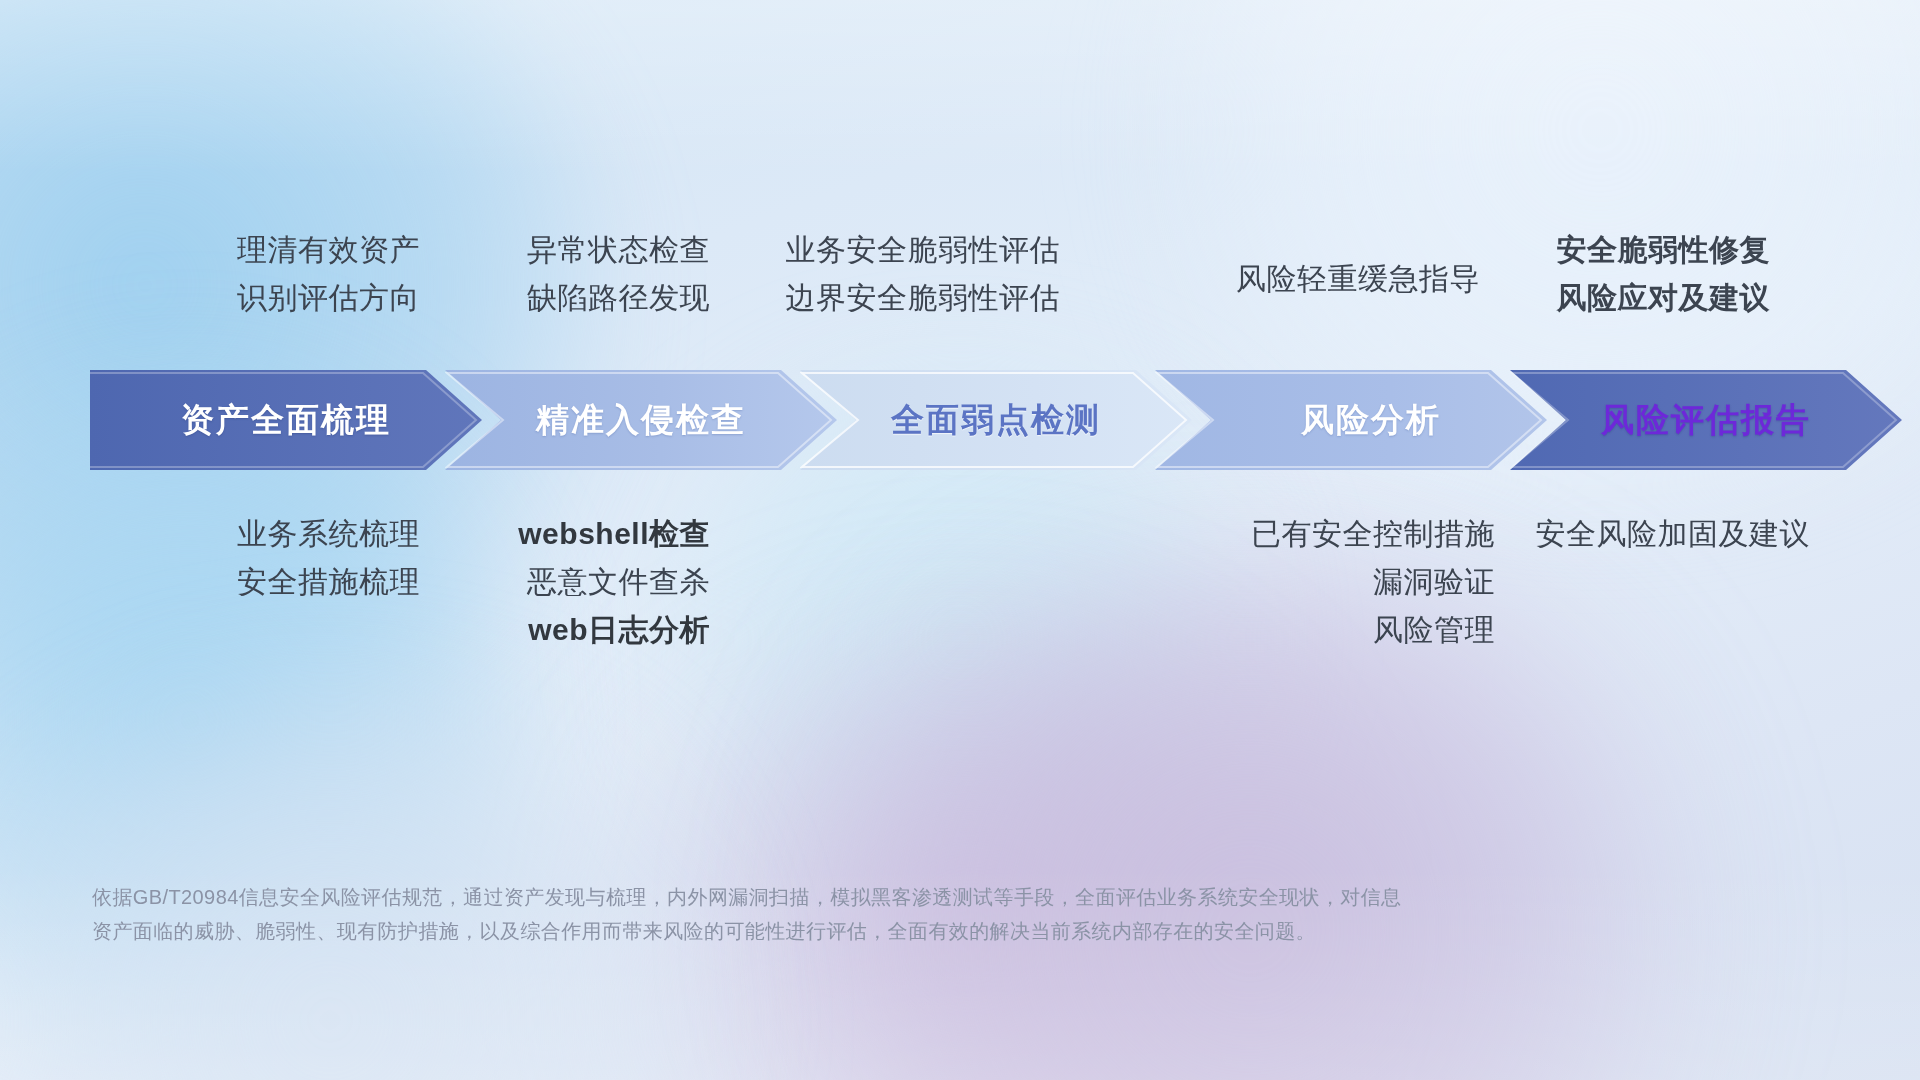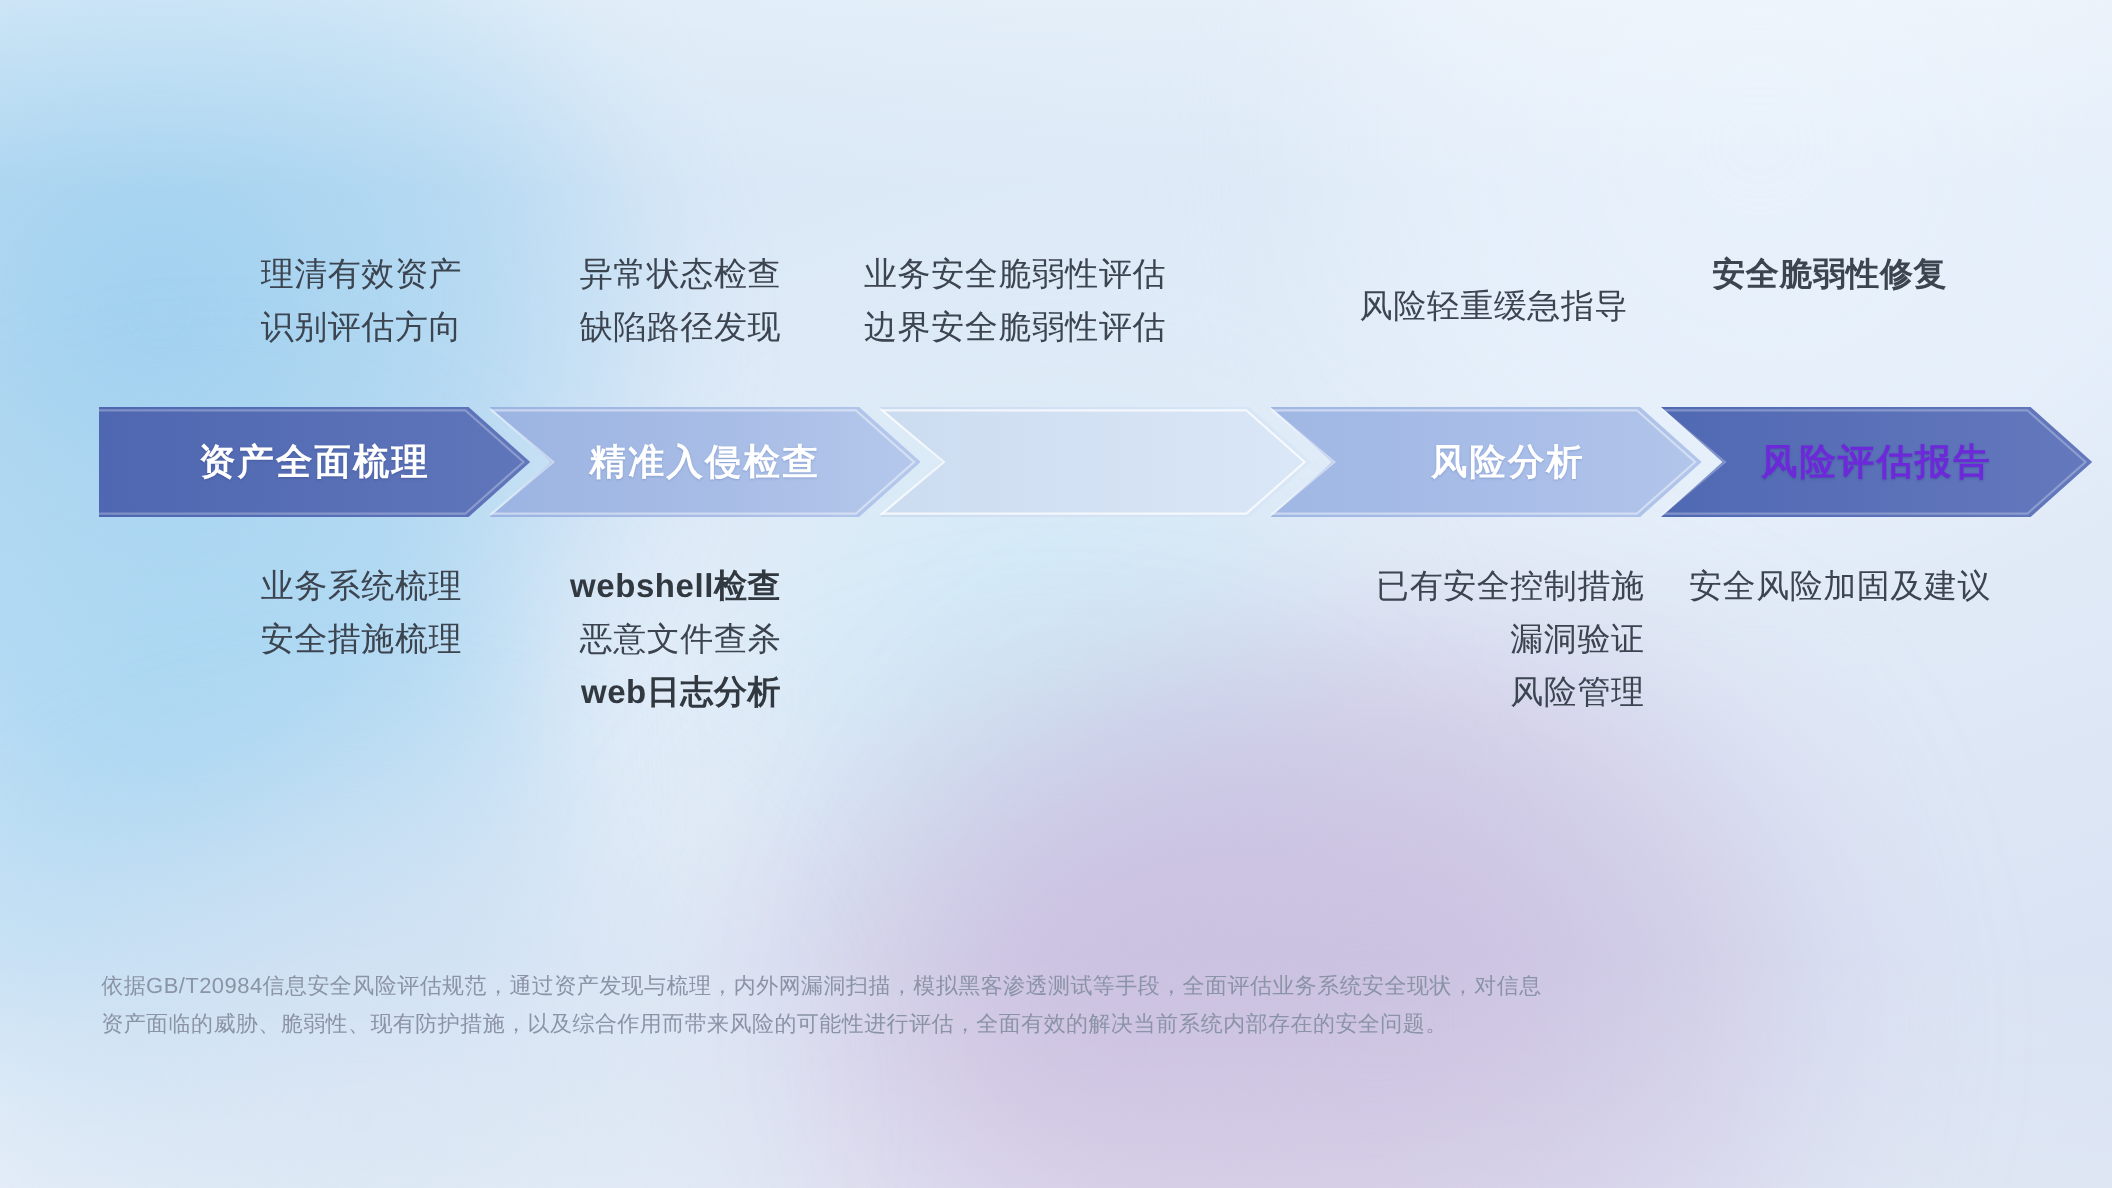--- a/index.html
+++ b/index.html
@@ -108,20 +108,21 @@
     <span class="ln">业务安全脆弱性评估</span>
     <span class="ln">边界安全脆弱性评估</span>
   </div>
 
   <div class="col-text" style="left:1080px;top:255px;width:400px;">
     <span class="ln">风险轻重缓急指导</span>
   </div>
 
   <div class="col-text" style="left:1370px;top:226px;width:400px;font-weight:bold;">
     <span class="ln">安全脆弱性修复</span>
+    <span class="ln">风险应对及建议</span>
   </div>
 
   <div id="banner">
 
     <div class="chev" style="left:0px;width:392px;">
       <div class="shape">
         <svg viewBox="0 0 392 100" preserveAspectRatio="none">
           <defs>
             <linearGradient id="g1" x1="0" y1="0" x2="1" y2="0">
               <stop offset="0%" stop-color="#4e67b0"></stop>
@@ -159,20 +160,21 @@
             <linearGradient id="g3" x1="0" y1="0" x2="1" y2="0">
               <stop offset="0%" stop-color="#ccdcf0"></stop>
               <stop offset="60%" stop-color="#d4e2f4"></stop>
               <stop offset="100%" stop-color="#dae7f7"></stop>
             </linearGradient>
           </defs>
           <path d="M0,0 L336,0 L392,50 L336,100 L0,100 L56,50 Z" fill="url(#g3)"></path>
           <path d="M2,3 L333,3 L386,50 L333,97 L2,97 L58,50 Z" fill="none" stroke="rgba(255,255,255,0.75)" stroke-width="2"></path>
         </svg>
       </div>
+      <span class="lbl" style="color:#5b74c4;text-shadow:0 1px 1px rgba(255,255,255,0.7);">全面弱点检测</span>
     </div>
 
     <div class="chev" style="left:1065px;width:392px;">
       <div class="shape">
         <svg viewBox="0 0 392 100" preserveAspectRatio="none">
           <defs>
             <linearGradient id="g4" x1="0" y1="0" x2="1" y2="0">
               <stop offset="0%" stop-color="#a0b7e4"></stop>
               <stop offset="60%" stop-color="#a9bee8"></stop>
               <stop offset="100%" stop-color="#b2c5ea"></stop>

